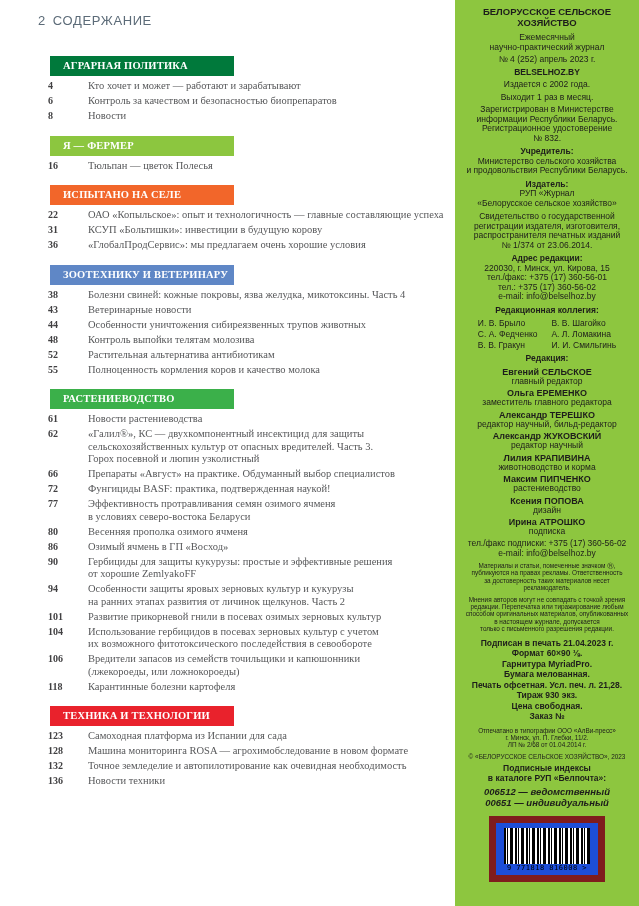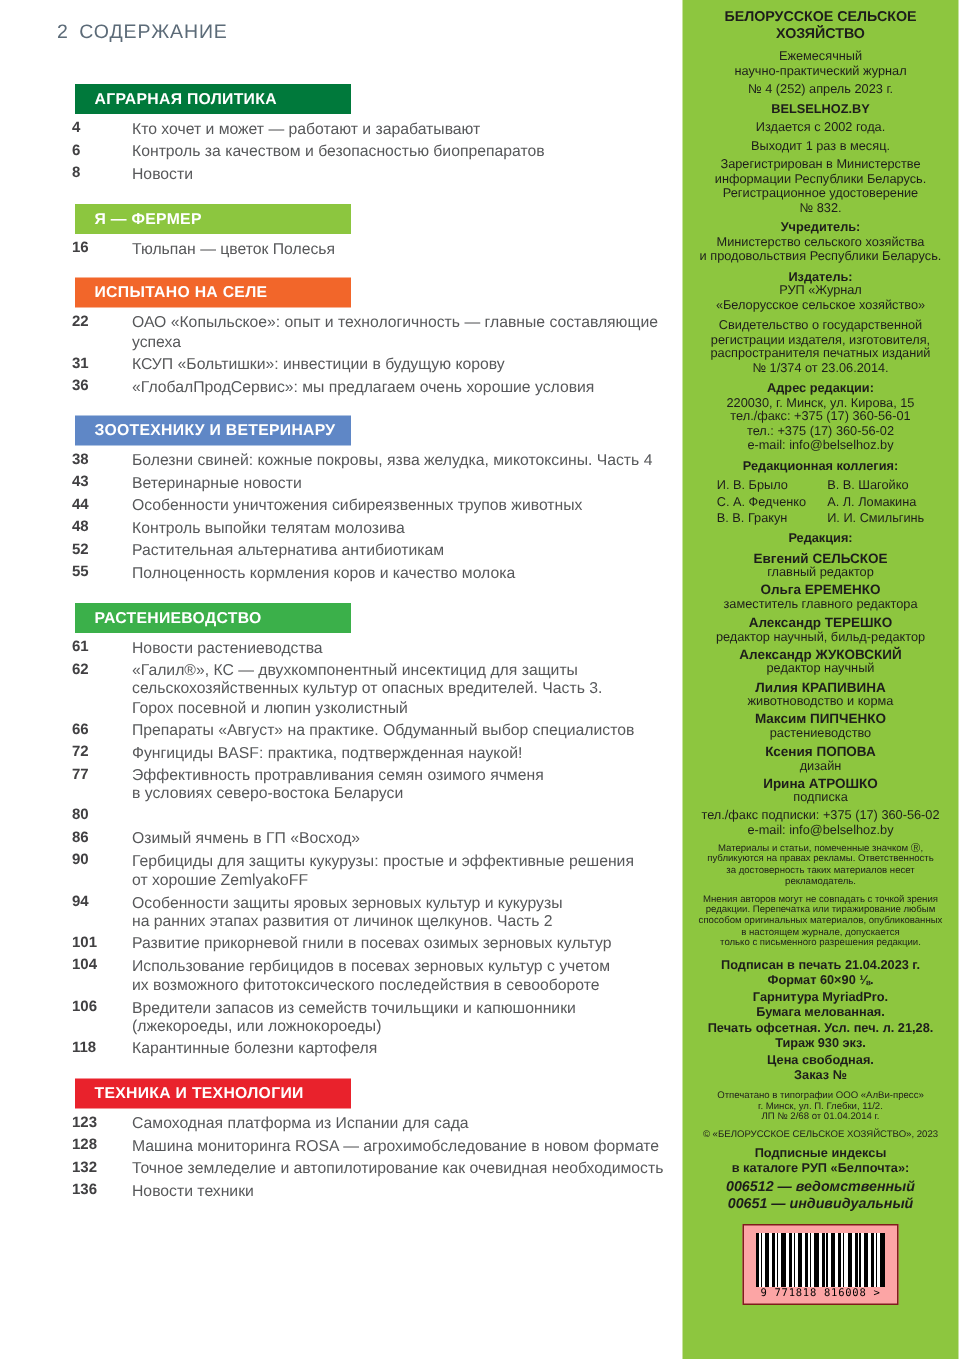--- a/index.html
+++ b/index.html
@@ -6,21 +6,21 @@
   body{
     width:639px;height:906px;position:relative;background:#ffffff;
     font-family:"Liberation Sans","DejaVu Sans",sans-serif;
     -webkit-font-smoothing:antialiased;overflow:hidden;
   }
   
   .left{position:absolute;left:0;top:0;width:455px;height:906px;background:#fff;border-radius:15px;}
   .page-head{position:absolute;left:38px;top:13px;font-size:13px;color:#5c6b78;letter-spacing:.6px;}
   .page-head .num{margin-right:7px;}
   .toc{position:absolute;left:0;top:56px;width:455px;}
-  .toc-section{margin-bottom:13px;}
+  .toc-section{margin-bottom:13px;font-family:Liberation Serif, serif;}
   .section-bar{
     margin-left:50px;width:184px;height:20px;line-height:20px;
     padding-left:13px;box-sizing:border-box;color:#fff;font-weight:700;
     font-size:10.5px;letter-spacing:.2px;white-space:nowrap;
   }
   .section-rows{margin-top:4px;}
   .toc-row{display:flex;padding-left:48px;margin-bottom:2.5px;}
   .toc-num{width:40px;flex:0 0 40px;font-size:10px;font-weight:700;color:#414042;line-height:12.5px;}
   .toc-title{flex:1;font-size:10.5px;color:#57585a;line-height:12.5px;white-space:pre-line;padding-right:1px;}
   
@@ -37,21 +37,21 @@
   .sb-bolditalic{margin:3px 0;font-weight:700;font-style:italic;font-size:9.5px;line-height:11px;white-space:pre-line;}
   .sb-group{margin:4px 0;}
   .sb-group .g-label{font-weight:700;}
   .sb-group .g-text{white-space:pre-line;}
   .sb-cols{display:flex;justify-content:center;gap:14px;margin:3px 0;text-align:left;}
   .sb-cols ul{list-style:none;margin:0;padding:0;}
   .sb-cols li{line-height:11px;}
   .sb-person{margin:2.5px 0;}
   .sb-person .p-name{font-weight:700;font-size:9px;line-height:10px;}
   .sb-person .p-role{font-size:8.5px;line-height:9px;}
-  .sb-barcode{margin:8px auto 0 auto;width:94px;background:#fca5a5;border:1px solid #7f1d1d;padding:5px 4px 2px 4px;}
+  .sb-barcode{margin:8px auto 0 auto;width:94px;background:#1d4ed8;border:7px solid #7f1d1d;padding:5px 4px 2px 4px;}
   .sb-barcode .bars{
     height:36px;margin:0 4px;
     background:repeating-linear-gradient(90deg,#000 0 2px,#fff 2px 3px,#000 3px 4px,#fff 4px 6px,#000 6px 9px,#fff 9px 11px);
   }
   .sb-barcode .digits{font-family:"DejaVu Sans Mono","Liberation Mono",monospace;font-size:7px;line-height:9px;color:#000;letter-spacing:.5px;}
 </style>
 </head>
 <body>
 
 <div class="left">
@@ -152,20 +152,21 @@
             <span class="toc-num">72</span>
             <span class="toc-title">Фунгициды BASF: практика, подтвержденная наукой!</span>
           </div>
           <div class="toc-row">
             <span class="toc-num">77</span>
             <span class="toc-title">Эффективность протравливания семян озимого ячменя
 в условиях северо-востока Беларуси</span>
           </div>
           <div class="toc-row">
             <span class="toc-num">80</span>
+            <span class="toc-title">Весенняя прополка озимого ячменя</span>
           </div>
           <div class="toc-row">
             <span class="toc-num">86</span>
             <span class="toc-title">Озимый ячмень в ГП «Восход»</span>
           </div>
           <div class="toc-row">
             <span class="toc-num">90</span>
             <span class="toc-title">Гербициды для защиты кукурузы: простые и эффективные решения
 от хорошие ZemlyakoFF</span>
           </div>

